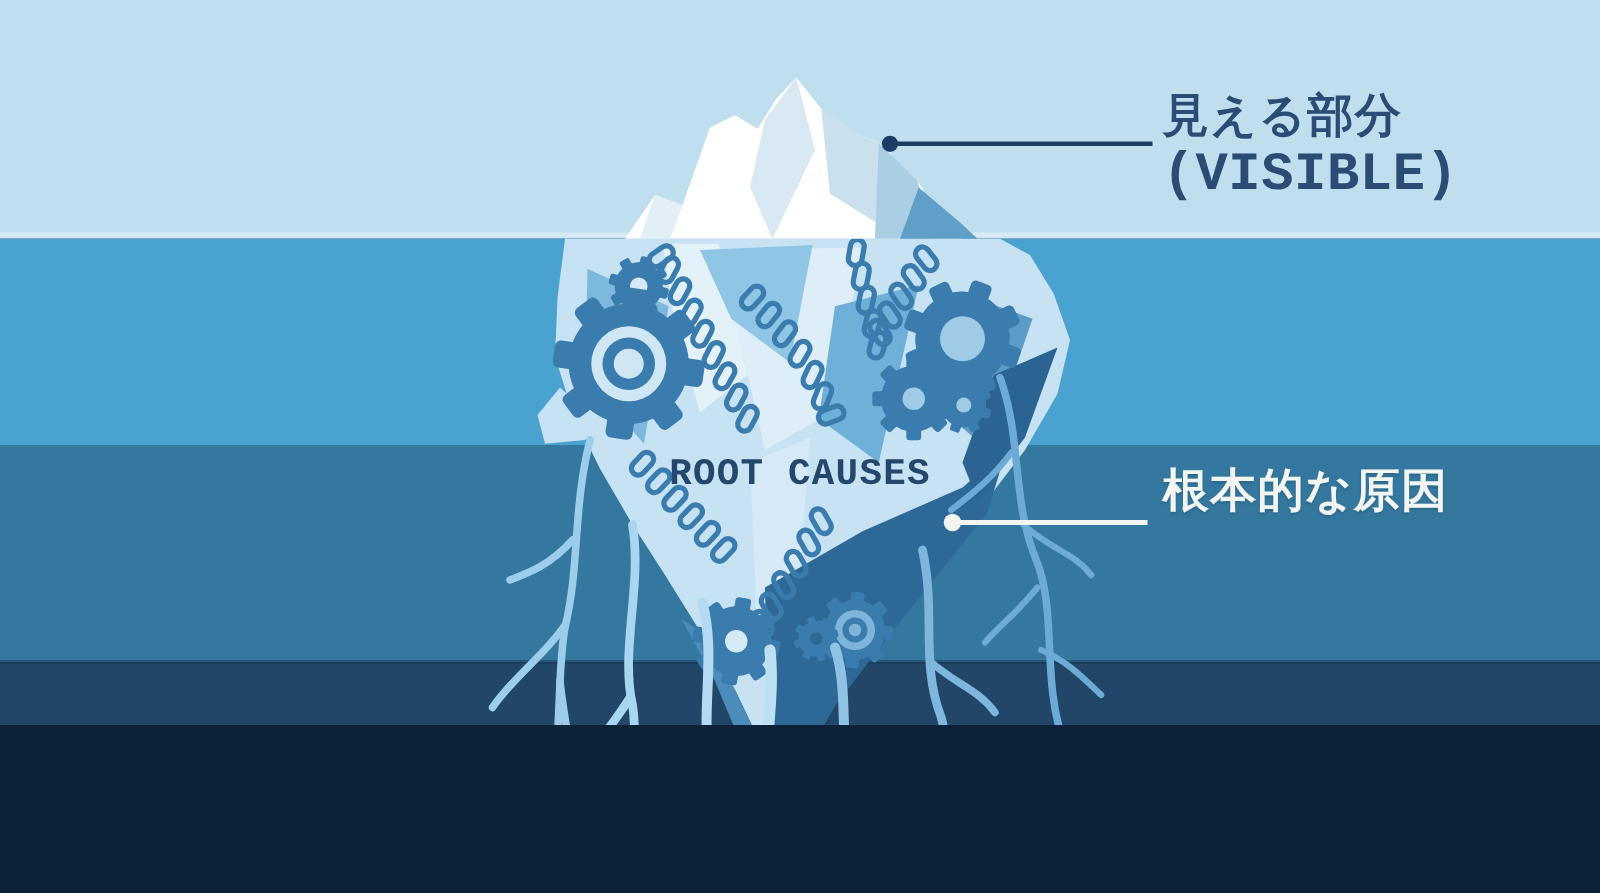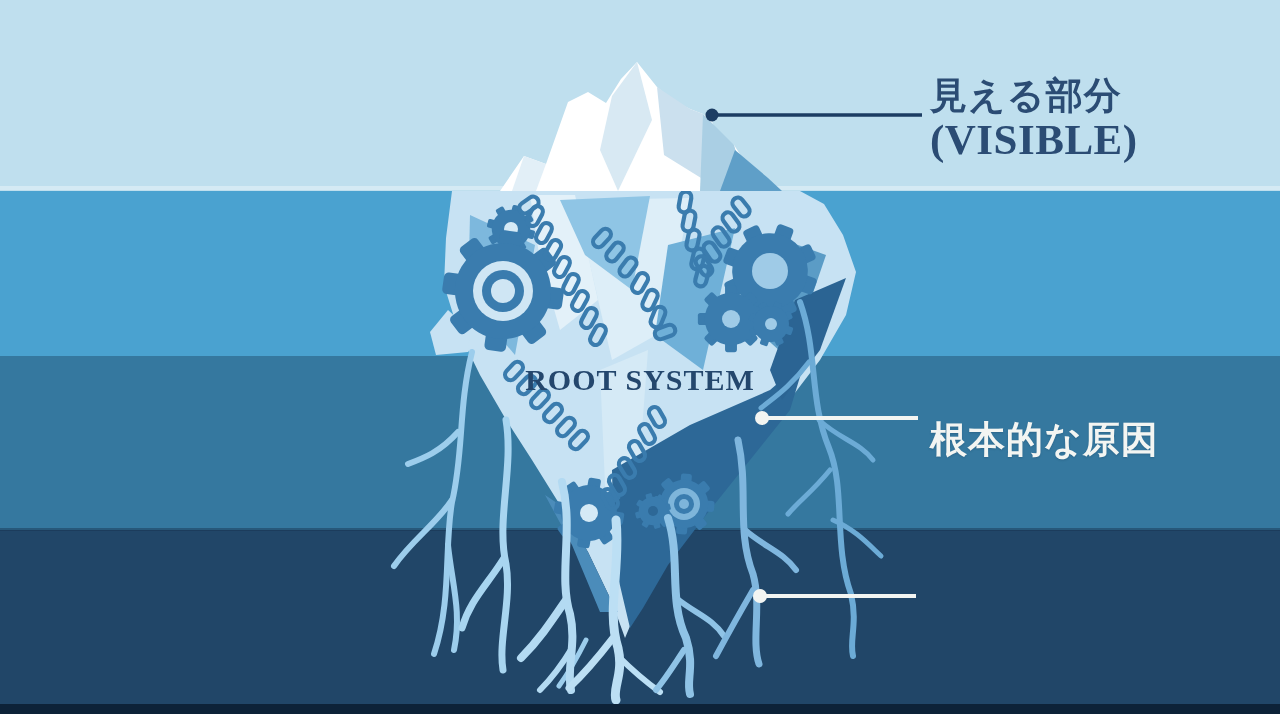--- a/index.html
+++ b/index.html
@@ -1,25 +1,25 @@
 <!DOCTYPE html>
 <html><head>
 <meta charset="utf-8">
 <style>
   html,body{margin:0;padding:0;background:#0d2238;}
   .stage{
-    position:relative;width:1280px;height:704px;overflow:hidden;
-    font-family:Liberation Serif, serif;
+    position:relative;width:1280px;height:580px;overflow:hidden;
+    font-family:Liberation Mono, monospace;
   }
   .stage svg{position:absolute;left:0;top:0;display:block;}
   .label{position:absolute;font-weight:700;white-space:nowrap;}
   .label .ja{font-size:37px;line-height:44px;letter-spacing:1px;}
   .label .en{font-size:43px;line-height:44px;letter-spacing:0.5px;}
   #label-visible{left:930px;top:74px;color:#2b4c74;}
-  #label-root{left:930px;top:374px;color:#f3f5f2;text-shadow:0 1px 2px rgba(20,50,80,.25);margin-top:44px;}
+  #label-root{left:930px;top:374px;color:#f3f5f2;text-shadow:0 1px 2px rgba(20,50,80,.25);}
   #label-hidden{left:930px;top:579px;color:#f3f5f2;font-size:35px;line-height:40px;font-weight:700;letter-spacing:0.5px;}
   #caption-root-causes{
     position:absolute;left:640px;top:363px;transform:translateX(-50%);
     color:#24476d;font-size:30px;font-weight:700;letter-spacing:1px;white-space:nowrap;
   }
 </style>
 </head>
 <body>
 
 <div class="stage">
@@ -199,14 +199,14 @@
   <div class="label" id="label-visible">
     <div class="ja">見える部分</div>
     <div class="en">(VISIBLE)</div>
   </div>
 
   <div class="label" id="label-root">
     <div class="ja">根本的な原因</div>
   </div>
 
 
-  <div id="caption-root-causes">ROOT SYSTEM</div>
+  <div id="caption-root-causes">ROOT CAUSES</div>
 </div>
 
 </body></html>

